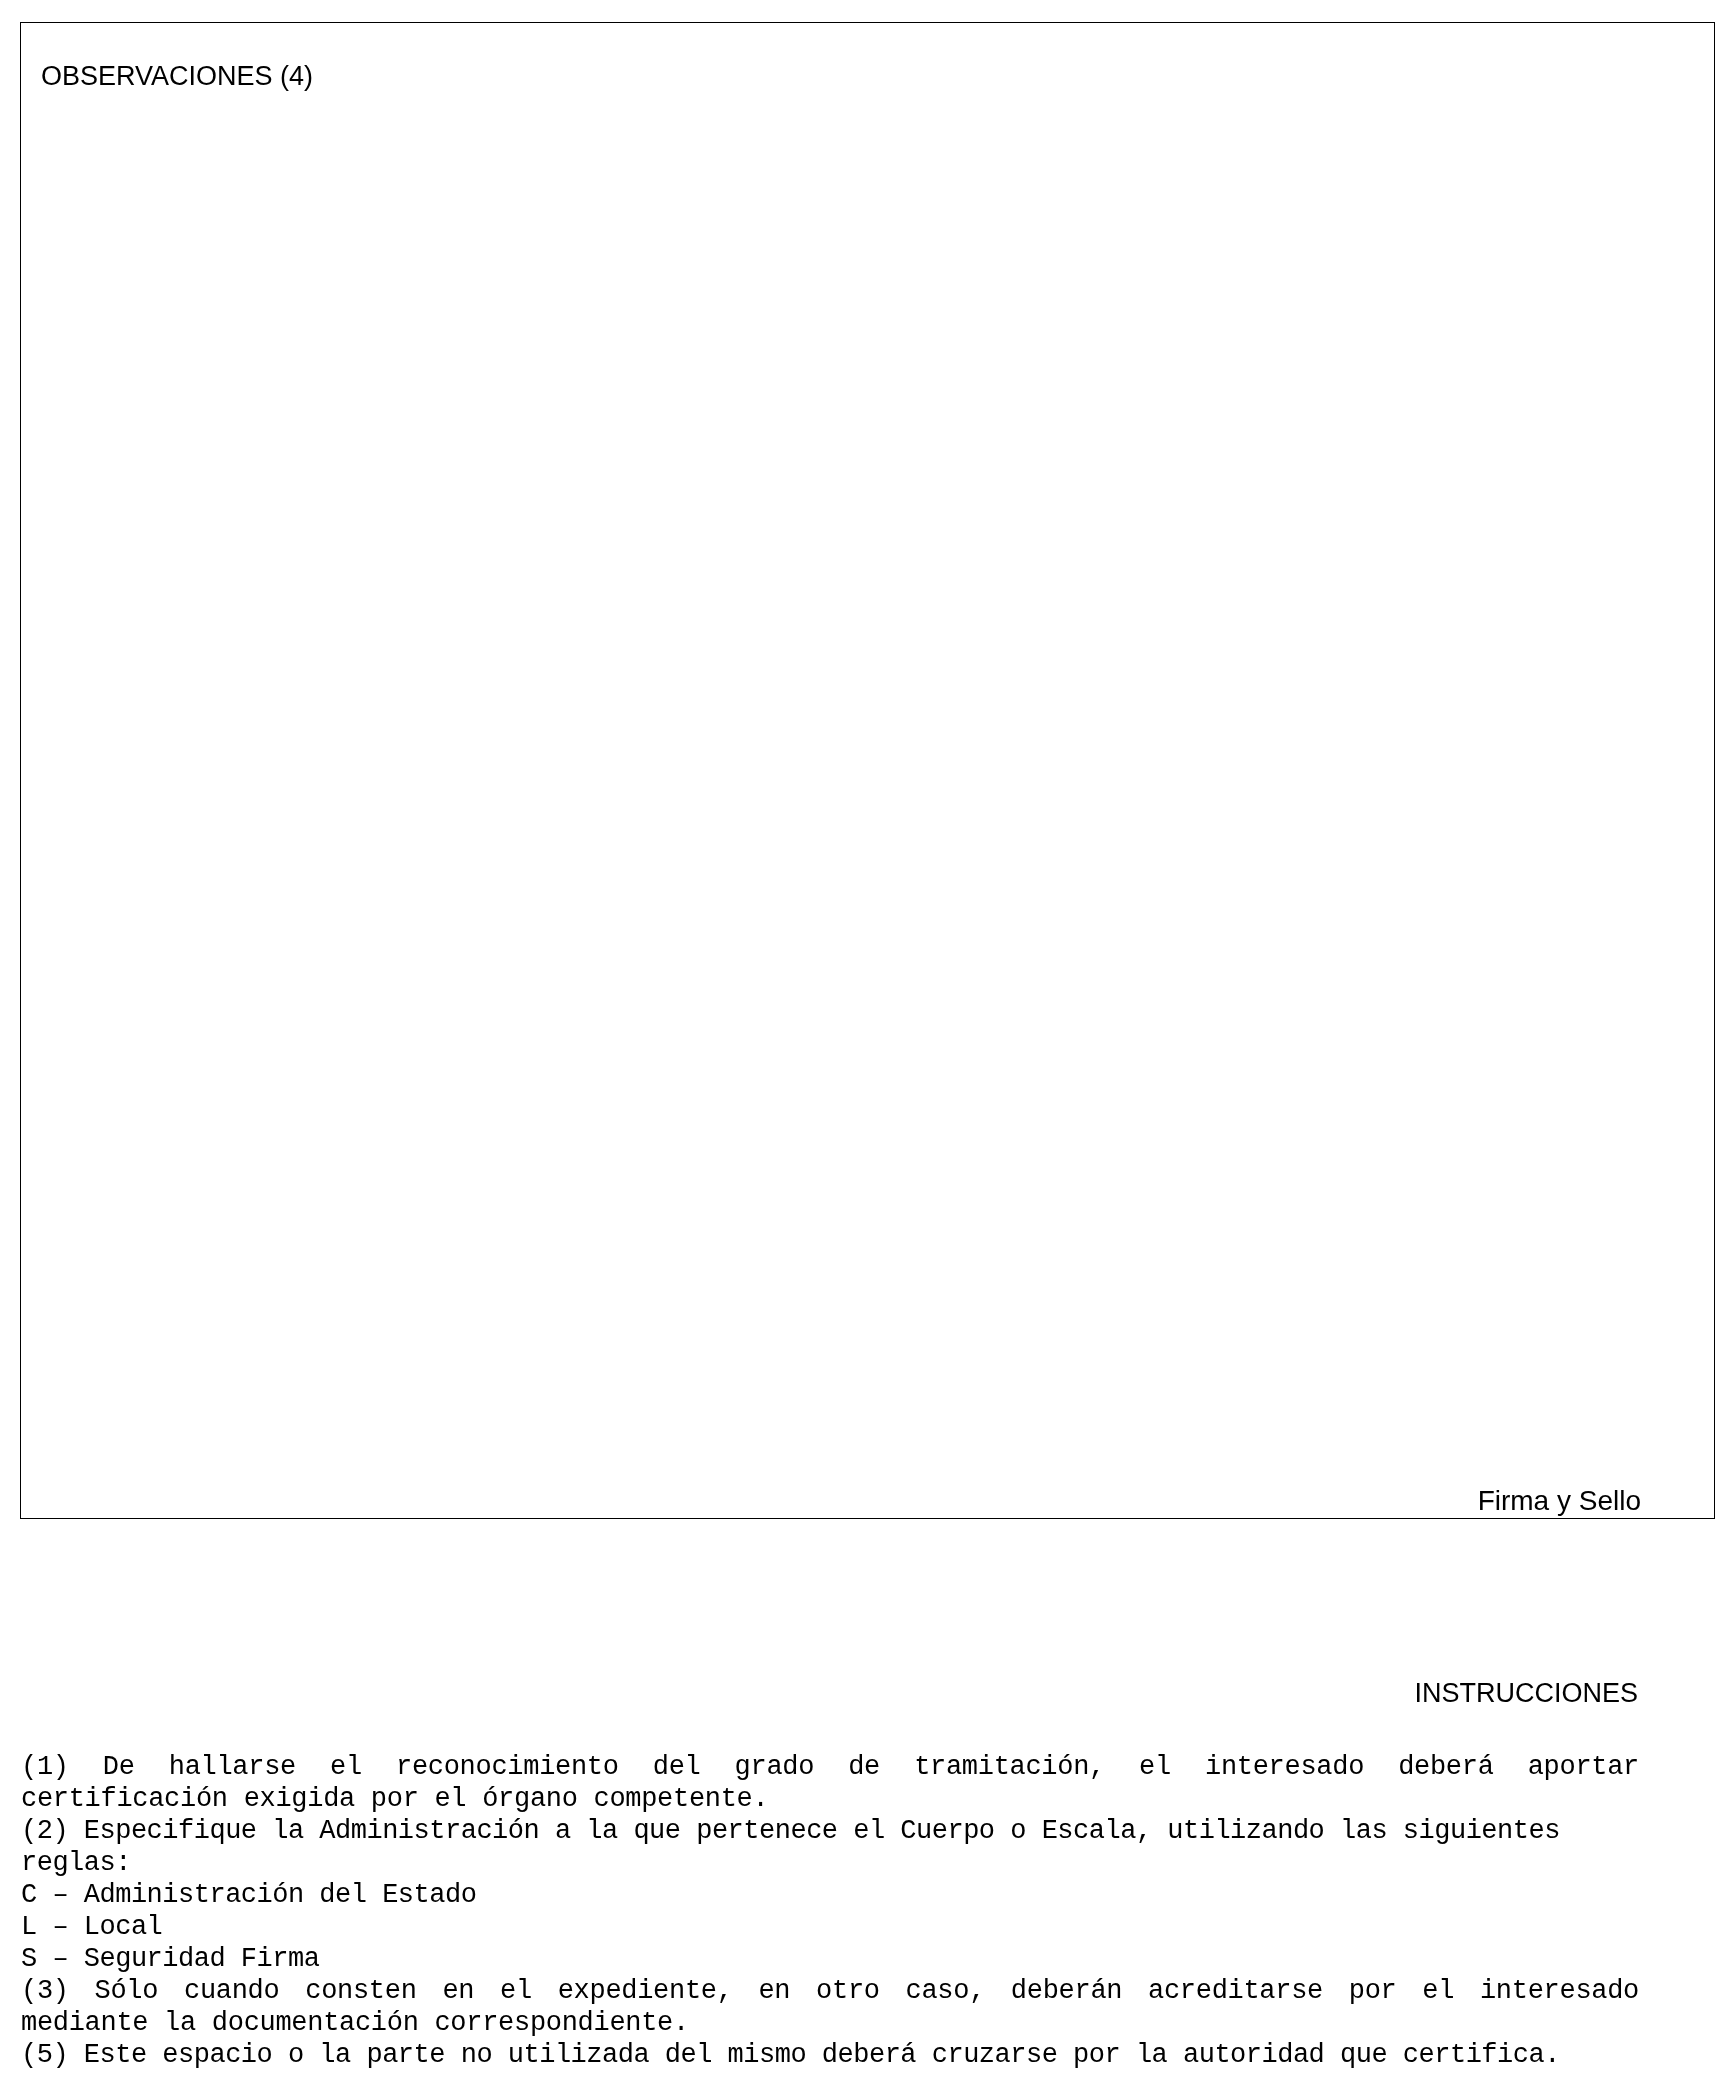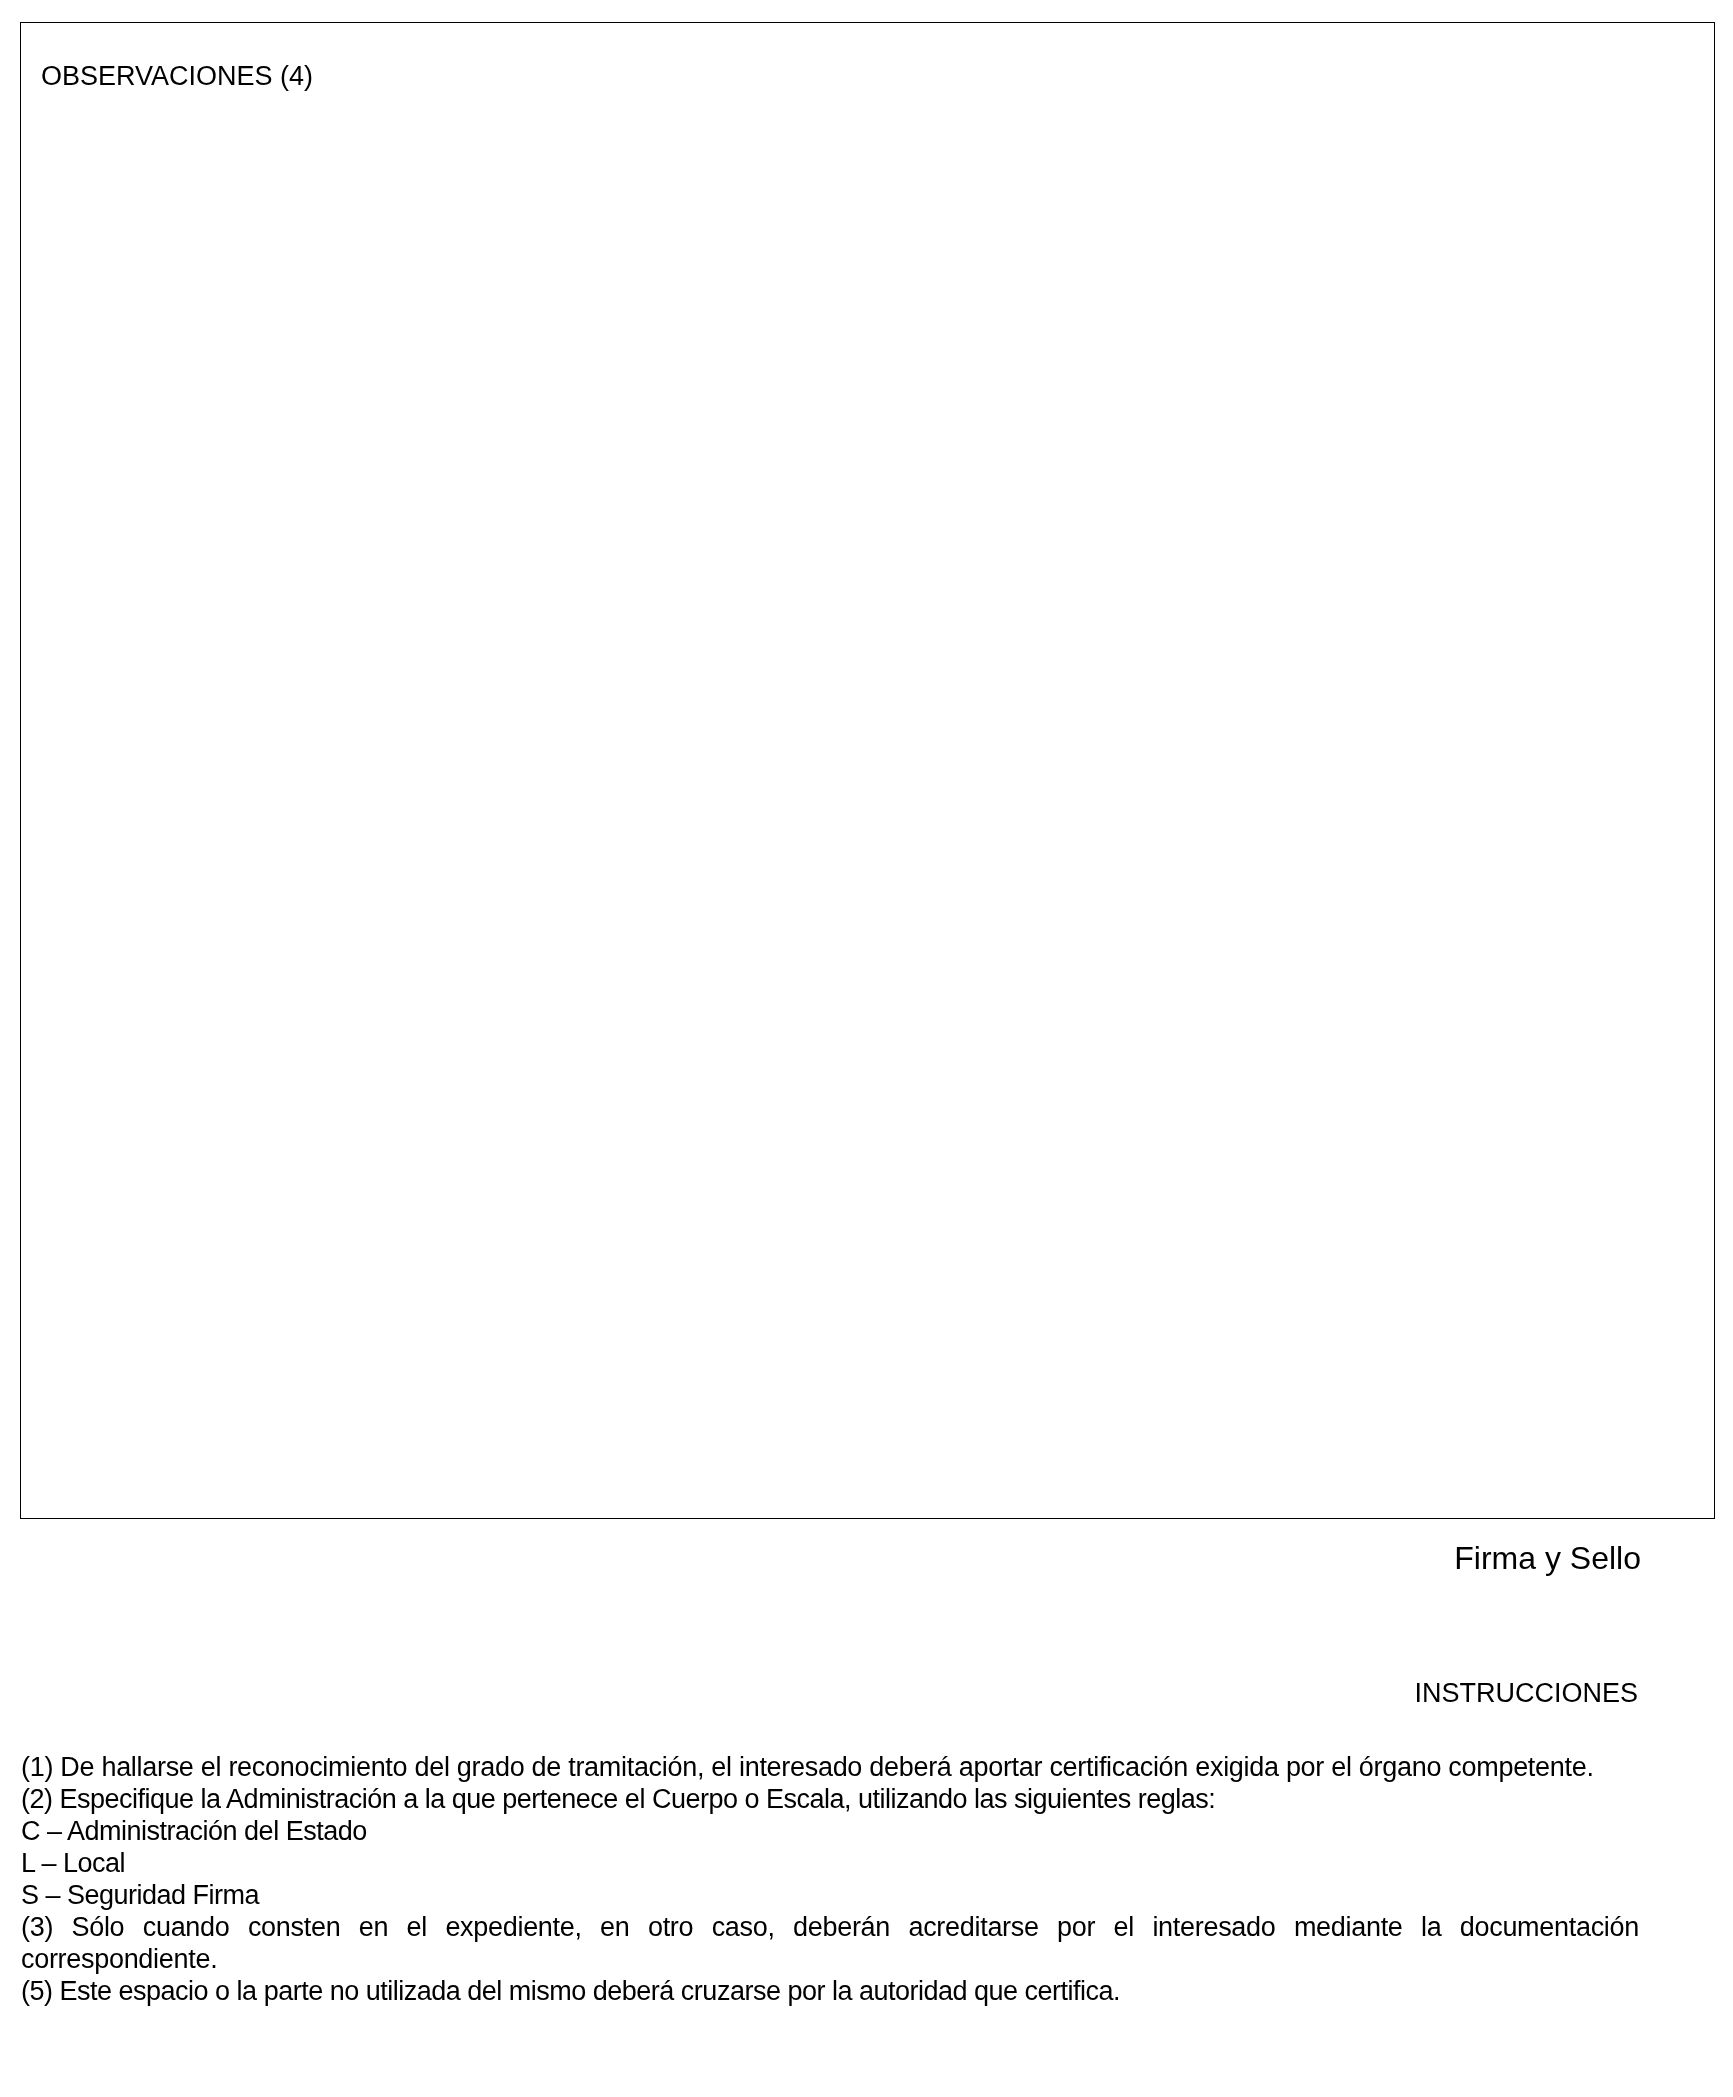--- a/index.html
+++ b/index.html
@@ -30,22 +30,22 @@
     top: 23.6px;
     font-size: 27px;
     line-height: 27px;
     white-space: nowrap;
     margin-top: 16px;
   }
   .signature {
     position: absolute;
     left: 1434px;
     width: 207px;
-    top: 1543px;
-    font-size: 32px;
+    top: 1486px;
+    font-size: 28px;
     line-height: 30px;
     text-align: right;
     white-space: nowrap;
   }
   .instructions-title {
     position: absolute;
     left: 21px;
     width: 1617px;
     top: 1678px;
     font-size: 27px;
@@ -53,20 +53,21 @@
     text-align: right;
     white-space: nowrap;
   }
   .instructions {
     position: absolute;
     left: 21px;
     width: 1618px;
     top: 1751px;
     font-size: 27px;
     line-height: 32px;
+    font-family: Liberation Mono, monospace;
   }
   .instr-line {
     margin: 0;
     padding: 0;
   }
   .justify {
     text-align: justify;
     letter-spacing: -0.3px;
   }
   .condensed {

